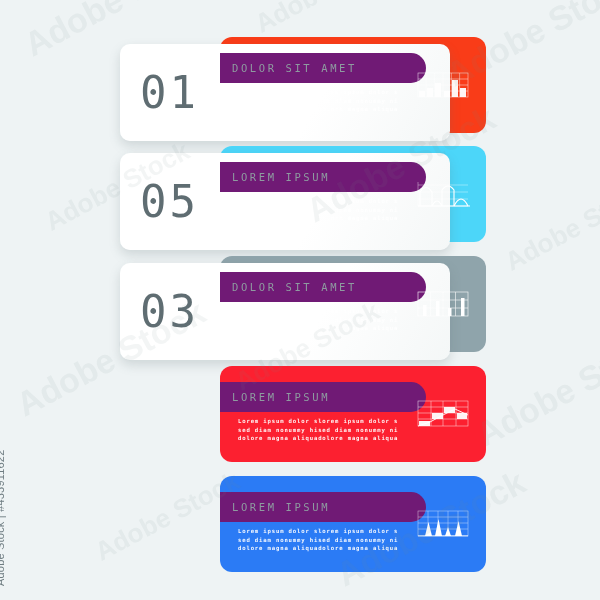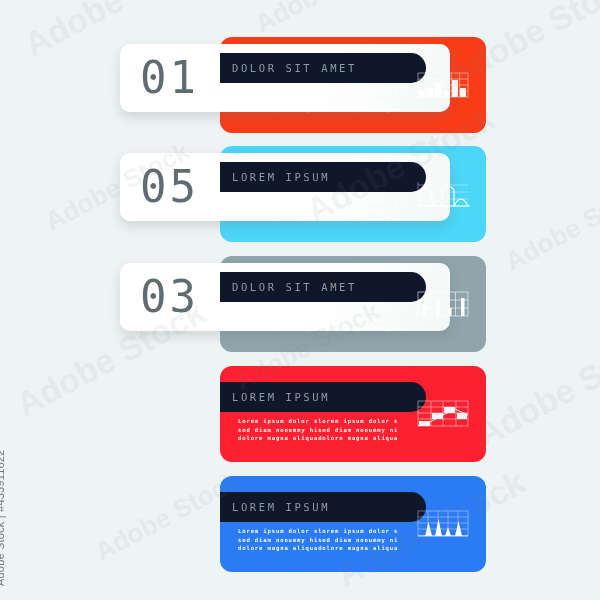--- a/index.html
+++ b/index.html
@@ -60,21 +60,21 @@
     width: 366px;
     height: 96px;
   }
 
   
   .card {
     position: absolute;
     left: 0;
     top: 7px;
     width: 330px;
-    height: 68px;
+    height: 97px;
     background: linear-gradient(120deg, #ffffff 0%, #ffffff 60%, #f4f7f7 100%);
     border-radius: 10px;
     box-shadow: 0 5px 11px rgba(95, 115, 120, 0.22);
   }
   .number {
     position: absolute;
     left: 20px;
     top: 50%;
     transform: translateY(-50%);
     font-family: "DejaVu Sans Mono", monospace;
@@ -94,21 +94,21 @@
     height: 96px;
     border-radius: 12px;
   }
   
   .title-tab {
     position: absolute;
     left: 100px;
     top: 16px;
     height: 30px;
     width: 206px;
-    background: #0f172a;
+    background: #701a75;
     border-top-right-radius: 15px;
     border-bottom-right-radius: 15px;
     display: flex;
     align-items: center;
   }
   .title-text {
     font-family: "DejaVu Sans Mono", monospace;
     font-size: 10.5px;
     letter-spacing: 2.6px;
     color: #8e9ba0;

